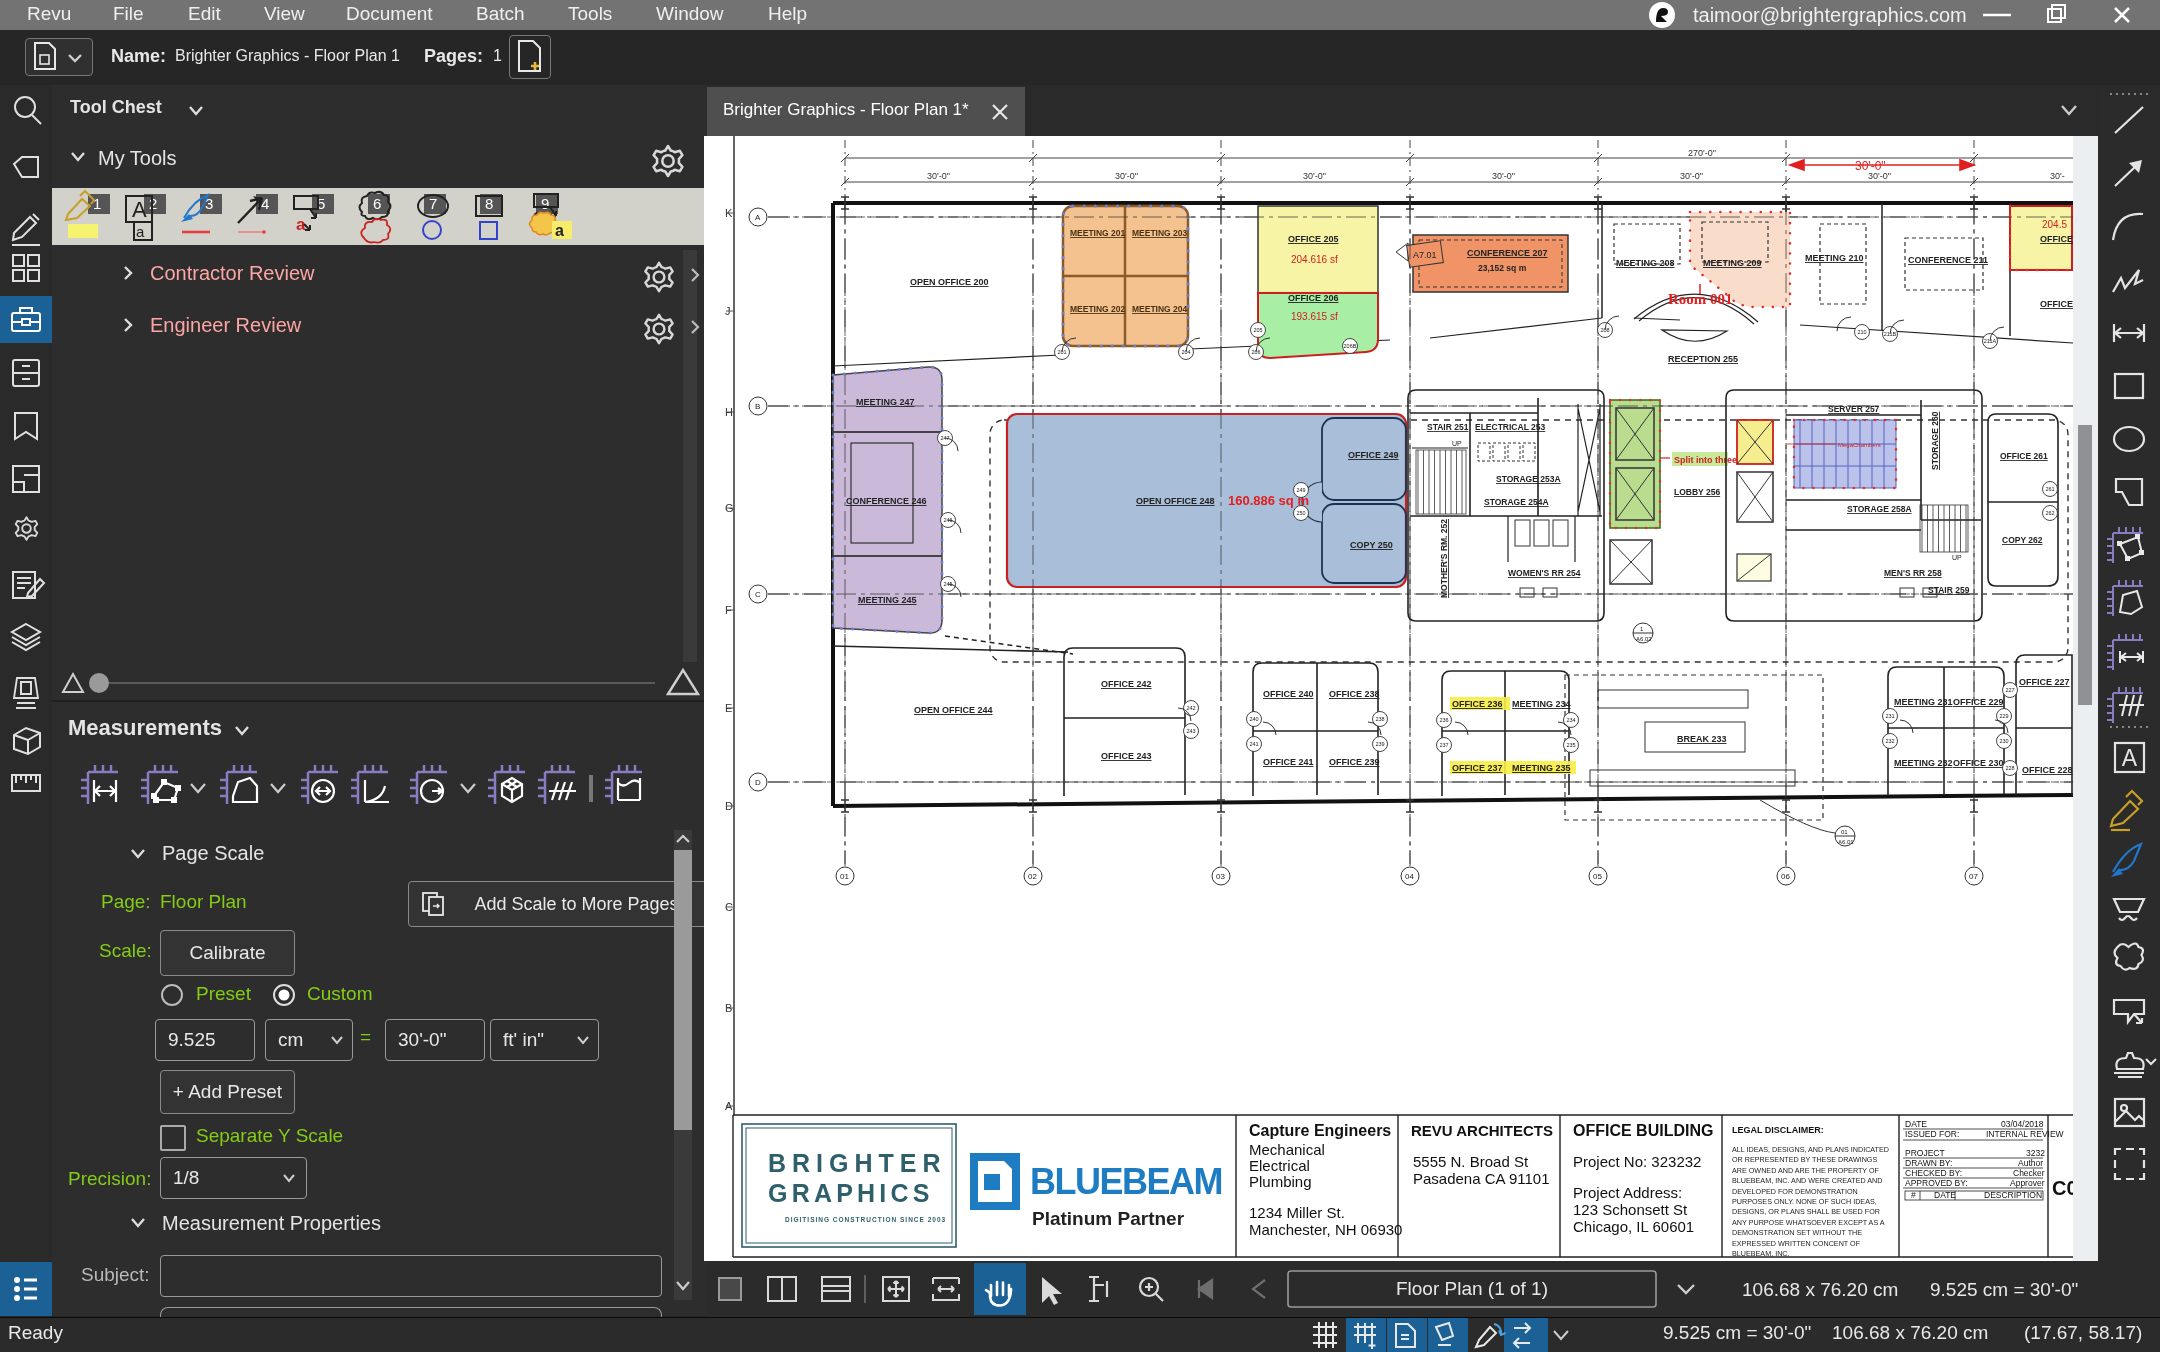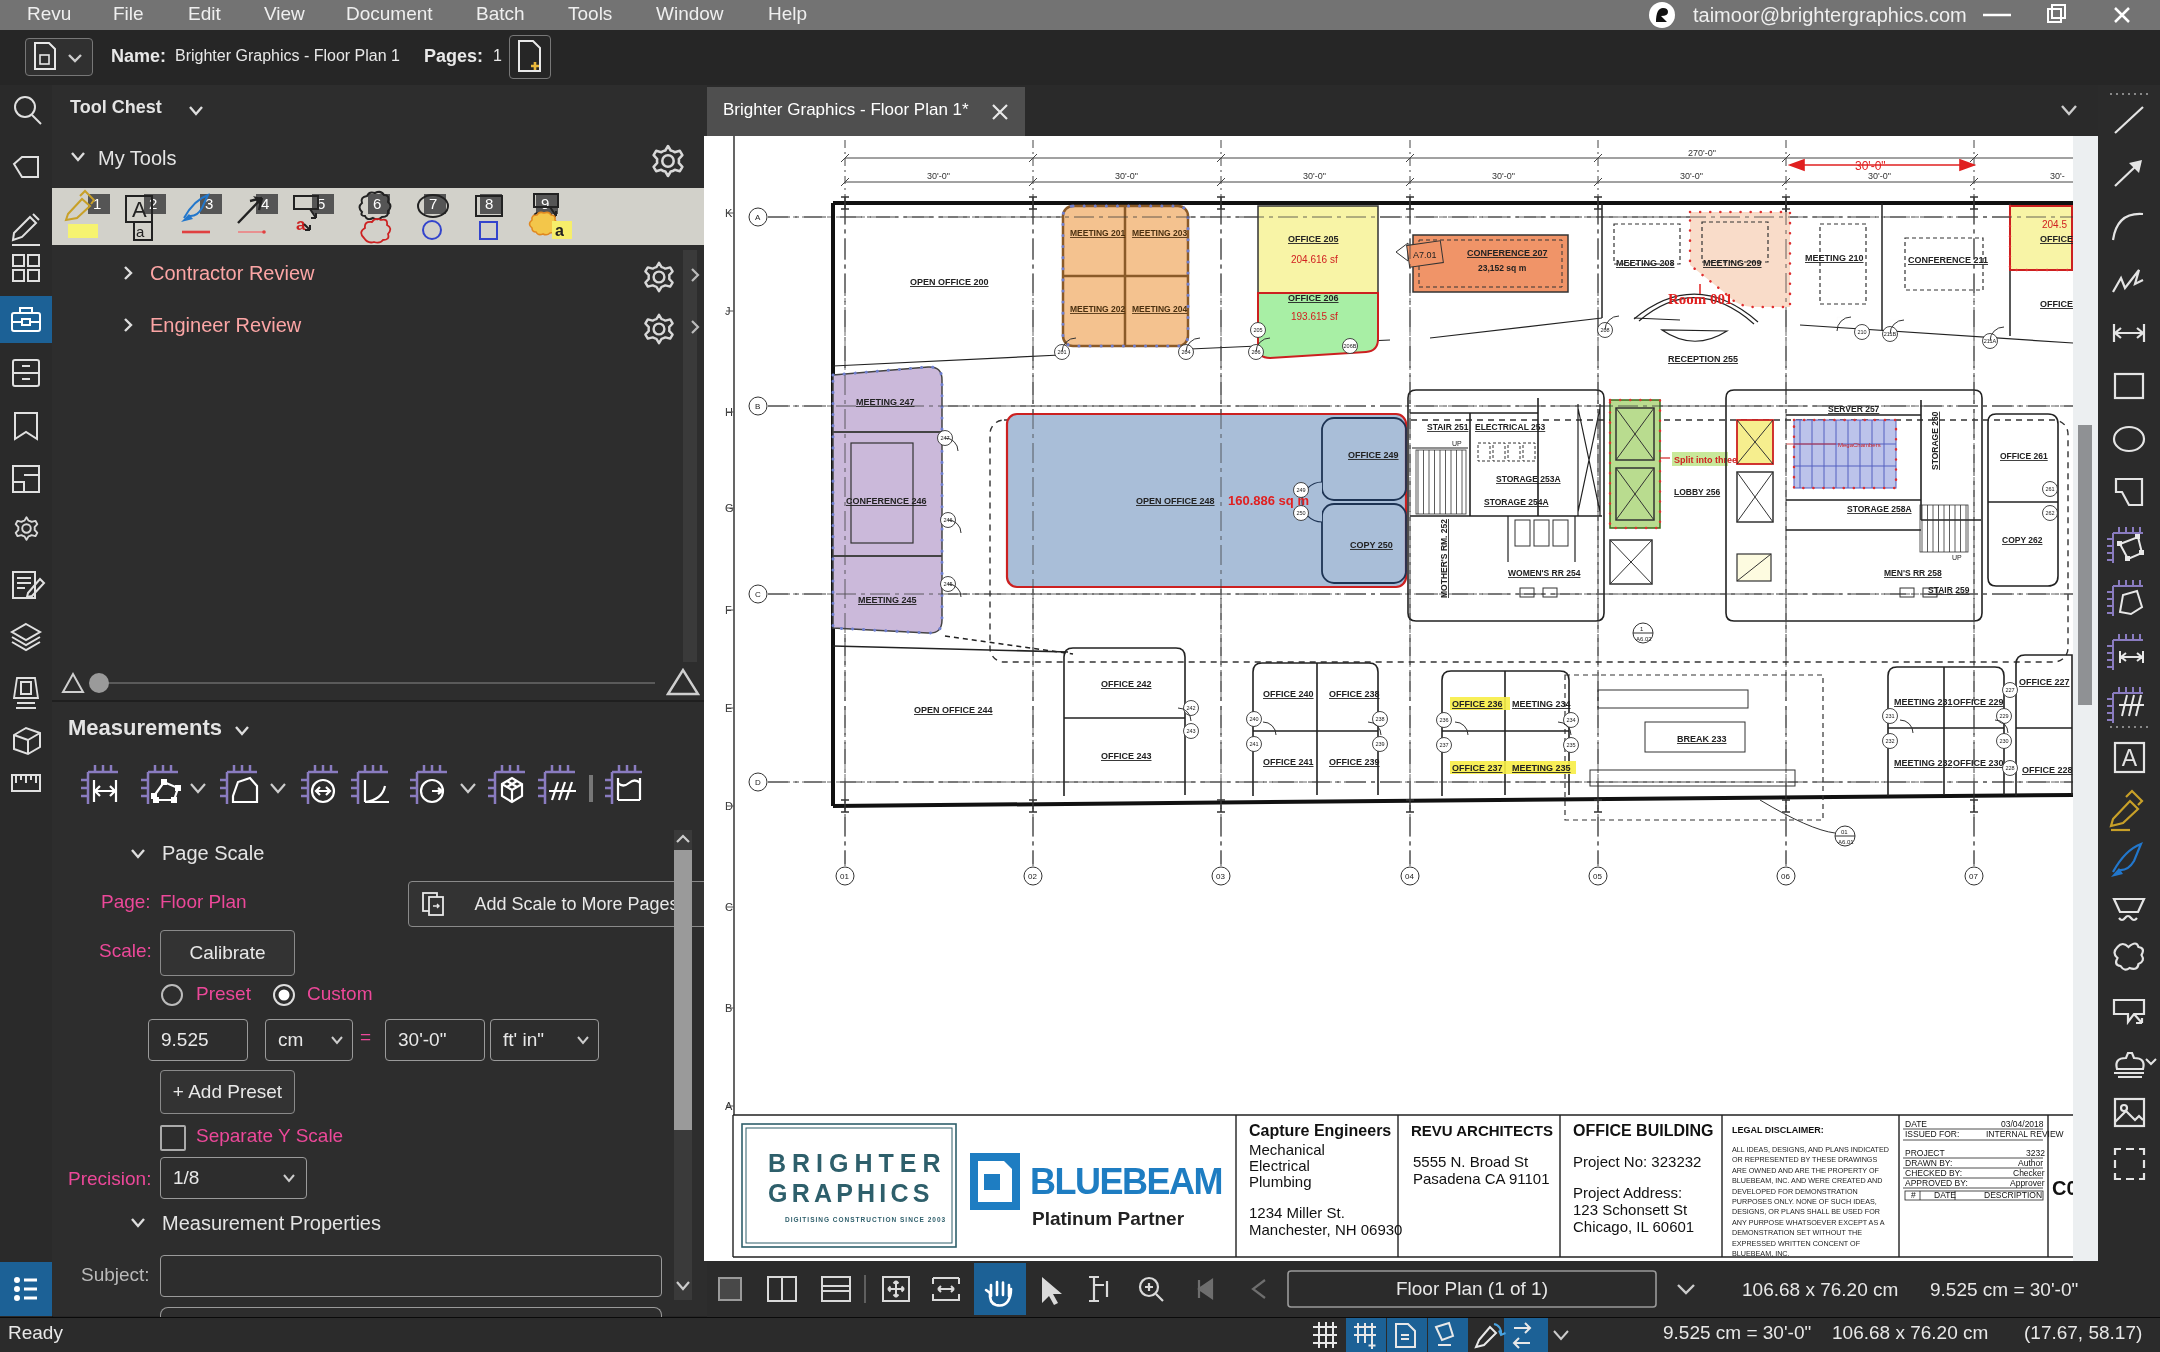--- a/index.html
+++ b/index.html
@@ -17,21 +17,21 @@
 #navbar{left:707px;top:1261px;width:1453px;height:56px;background:#2b2b2b;color:#e8e8e8;}
 #statusbar{left:0;top:1317px;width:2160px;height:35px;background:#2b2b2b;color:#e8e8e8;font-size:19px;border-top:1px solid #0a0a0a;}
 .b{font-weight:bold;}
 .sect{position:absolute;left:0;width:630px;height:52px;color:#fca5a5;font-size:20px;}
 .sect .chev{position:absolute;left:70px;top:14px;}
 .sect .txt{position:absolute;left:98px;top:12px;}
 .gearpos{position:absolute;left:590px;top:10px;}
 .arrpos{position:absolute;left:637px;top:16px;}
 .btn{position:absolute;background:#333333;border:1px solid #8a8a8a;border-radius:4px;color:#e8e8e8;font-size:19px;text-align:center;}
 .inp{position:absolute;background:#2d2d2d;border:1px solid #9a9a9a;border-radius:4px;color:#e8e8e8;font-size:19px;}
-.lbl{position:absolute;color:#ec4899;font-size:19px;}
+.lbl{position:absolute;color:#84cc16;font-size:19px;}
 svg{display:block;}
 </style></head>
 <body>
 <svg width="0" height="0" style="position:absolute">
 <defs>
 <symbol id="gear" viewBox="0 0 24 24">
         <path d="M12 2 L13.8 5 A7.3 7.3 0 0 1 16.5 6.1 L19.9 5.2 L21.6 8.1 L19.2 10.7 A7.3 7.3 0 0 1 19.2 13.3 L21.6 15.9 L19.9 18.8 L16.5 17.9 A7.3 7.3 0 0 1 13.8 19 L12 22 L10.2 19 A7.3 7.3 0 0 1 7.5 17.9 L4.1 18.8 L2.4 15.9 L4.8 13.3 A7.3 7.3 0 0 1 4.8 10.7 L2.4 8.1 L4.1 5.2 L7.5 6.1 A7.3 7.3 0 0 1 10.2 5 Z M12 8.2 A3.8 3.8 0 1 0 12 15.8 A3.8 3.8 0 1 0 12 8.2 Z" fill="none" stroke="#d8d8d8" stroke-width="1.7" stroke-linejoin="round"></path>
       </symbol>
 </defs>
 </svg>
@@ -291,21 +291,21 @@
 <div class="btn" style="left:108px;top:845px;width:133px;height:44px;line-height:44px">Calibrate</div>
 <svg style="position:absolute;left:108px;top:898px;width:24px;height:24px" viewBox="0 0 24 24">
       <circle cx="12" cy="12" r="10" fill="none" stroke="#bbb" stroke-width="2"></circle>
     </svg>
 <span class="lbl" style="left:144px;top:898px">Preset</span>
 <svg style="position:absolute;left:220px;top:898px;width:24px;height:24px" viewBox="0 0 24 24">
       <circle cx="12" cy="12" r="10" fill="none" stroke="#ddd" stroke-width="2"></circle>
       <circle cx="12" cy="12" r="5.5" fill="#fff"></circle>
     </svg>
 <span class="lbl" style="left:255px;top:898px">Custom</span>
-<div class="inp" style="left:96px;top:934px;width:86px;height:40px;line-height:40px;padding-left:12px">9.525</div>
+<div class="inp" style="left:103px;top:934px;width:86px;height:40px;line-height:40px;padding-left:12px">9.525</div>
 <div class="inp" style="left:213px;top:934px;width:74px;height:40px;line-height:40px;padding-left:12px">cm<svg style="position:absolute;right:8px;top:15px;width:14px;height:10px" viewBox="0 0 14 10">
         <path d="M2 2 L7 8 L12 2" fill="none" stroke="#ccc" stroke-width="2"></path>
       </svg></div>
 <span class="lbl" style="left:308px;top:941px">=</span>
 <div class="inp" style="left:333px;top:934px;width:86px;height:40px;line-height:40px;padding-left:12px">30'-0"</div>
 <div class="inp" style="left:438px;top:934px;width:95px;height:40px;line-height:40px;padding-left:12px">ft' in"<svg style="position:absolute;right:8px;top:15px;width:14px;height:10px" viewBox="0 0 14 10">
         <path d="M2 2 L7 8 L12 2" fill="none" stroke="#ccc" stroke-width="2"></path>
       </svg></div>
 <div class="btn" style="left:108px;top:985px;width:133px;height:42px;line-height:42px">+ Add Preset</div>
 <div style="position:absolute;left:108px;top:1040px;width:22px;height:22px;border:2px solid #aaa;border-radius:2px"></div>

